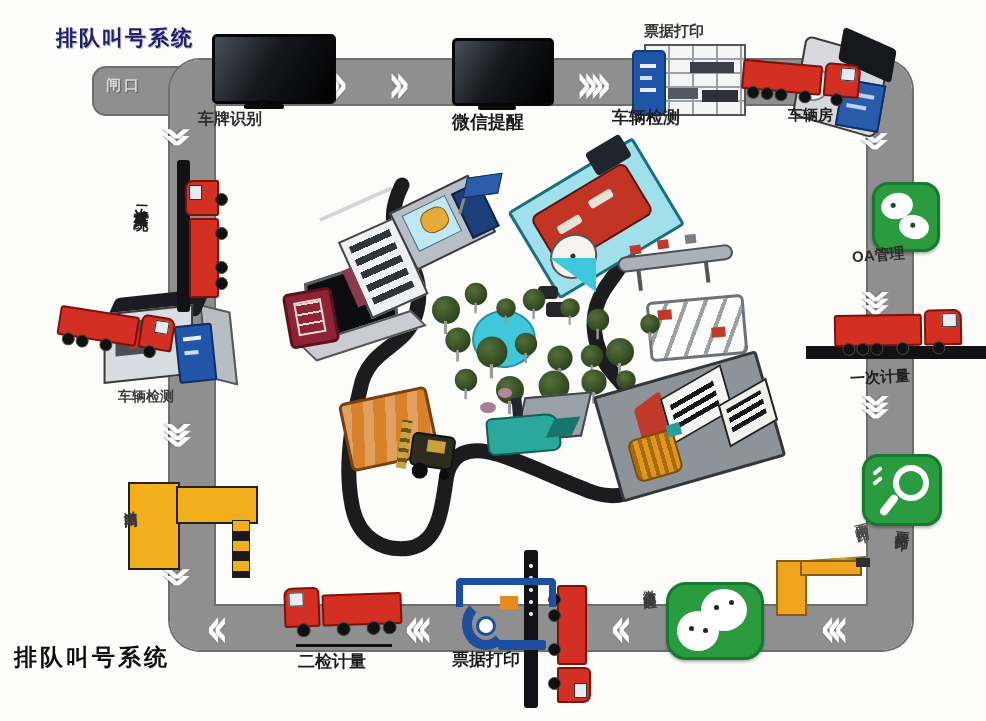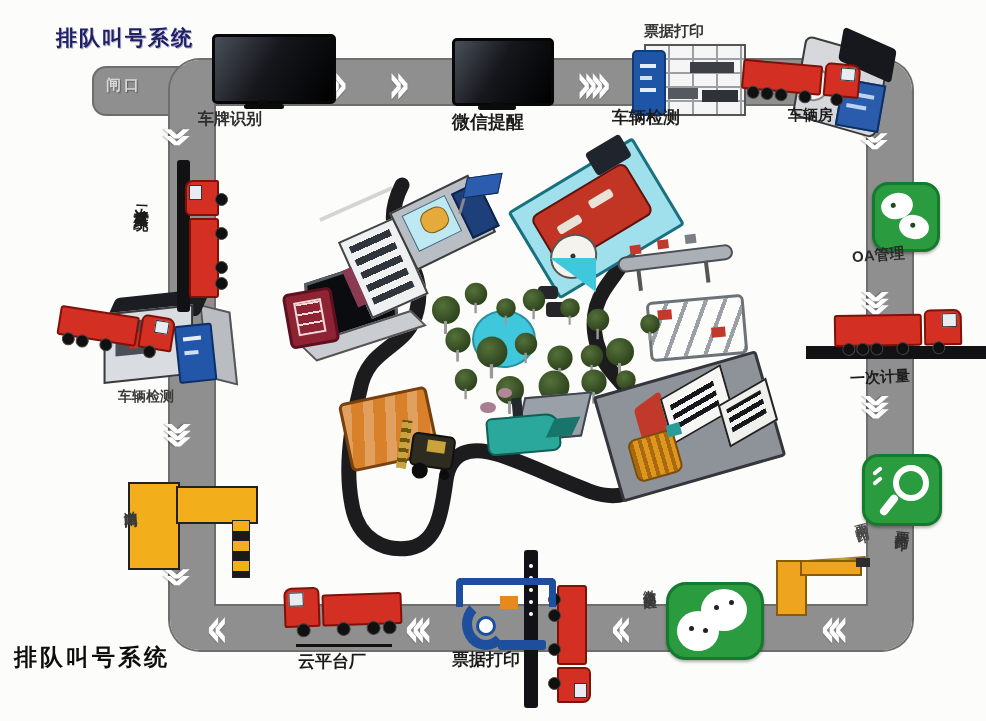--- a/index.html
+++ b/index.html
@@ -181,21 +181,21 @@
   <div class="abs" style="left:282px;top:584px;width:120px;height:52px;transform:scaleX(-1) rotate(2deg)">
     <div class="trl" style="left:0;top:10px;width:76px;height:28px"></div>
     <div class="cab" style="left:82px;top:2px;width:32px;height:36px"></div>
     <div class="win" style="left:98px;top:7px;width:13px;height:12px"></div>
     <div class="wh" style="left:6px;top:38px;width:12px;height:12px"></div>
     <div class="wh" style="left:22px;top:38px;width:12px;height:12px"></div>
     <div class="wh" style="left:52px;top:38px;width:12px;height:12px"></div>
     <div class="wh" style="left:92px;top:38px;width:12px;height:12px"></div>
   </div>
   <div class="abs" style="left:296px;top:644px;width:96px;height:3px;background:#111"></div>
-  <div class="abs lbl" style="left:298px;top:652px;font-size:17px">云平台厂</div>
+  <div class="abs lbl" style="left:298px;top:652px;font-size:17px">二检计量</div>
 
   <div class="abs" style="left:128px;top:482px;width:48px;height:84px;background:#f3ae1c;border:2px solid #222"></div>
   <div class="abs" style="left:176px;top:486px;width:78px;height:34px;background:#f3ae1c;border:2px solid #222"></div>
   <div class="abs" style="left:232px;top:520px;width:16px;height:56px;border:1px solid #222;background:repeating-linear-gradient(180deg,#f3ae1c 0 10px,#1a1a1a 10px 20px)"></div>
   <div class="abs lbl vert" style="left:122px;top:500px;font-size:14px;color:#3a3a3a;transform:rotate(-4deg)">道闸口</div>
 
   <div class="abs" style="left:84px;top:294px;width:150px;height:112px;transform:rotate(-6deg)">
     <div class="blk" style="left:120px;top:20px;width:26px;height:70px;background:#b9bcc1;border:2px solid #555;transform:skewY(20deg)"></div>
     <div class="blk" style="left:30px;top:0;width:96px;height:26px;background:#1b1d22;border-radius:4px;transform:skewX(-30deg)"></div>
     <div class="blk" style="left:20px;top:14px;width:86px;height:66px;background:#d9dce0;border:2px solid #3a3a3a;transform:skewX(-6deg)">

